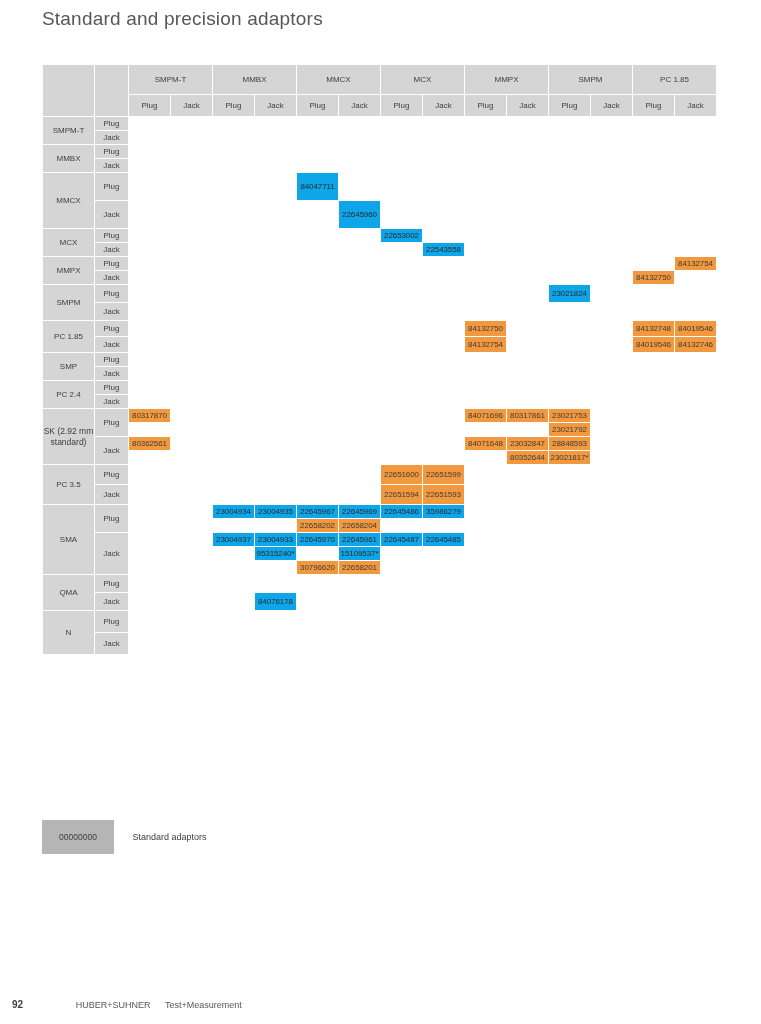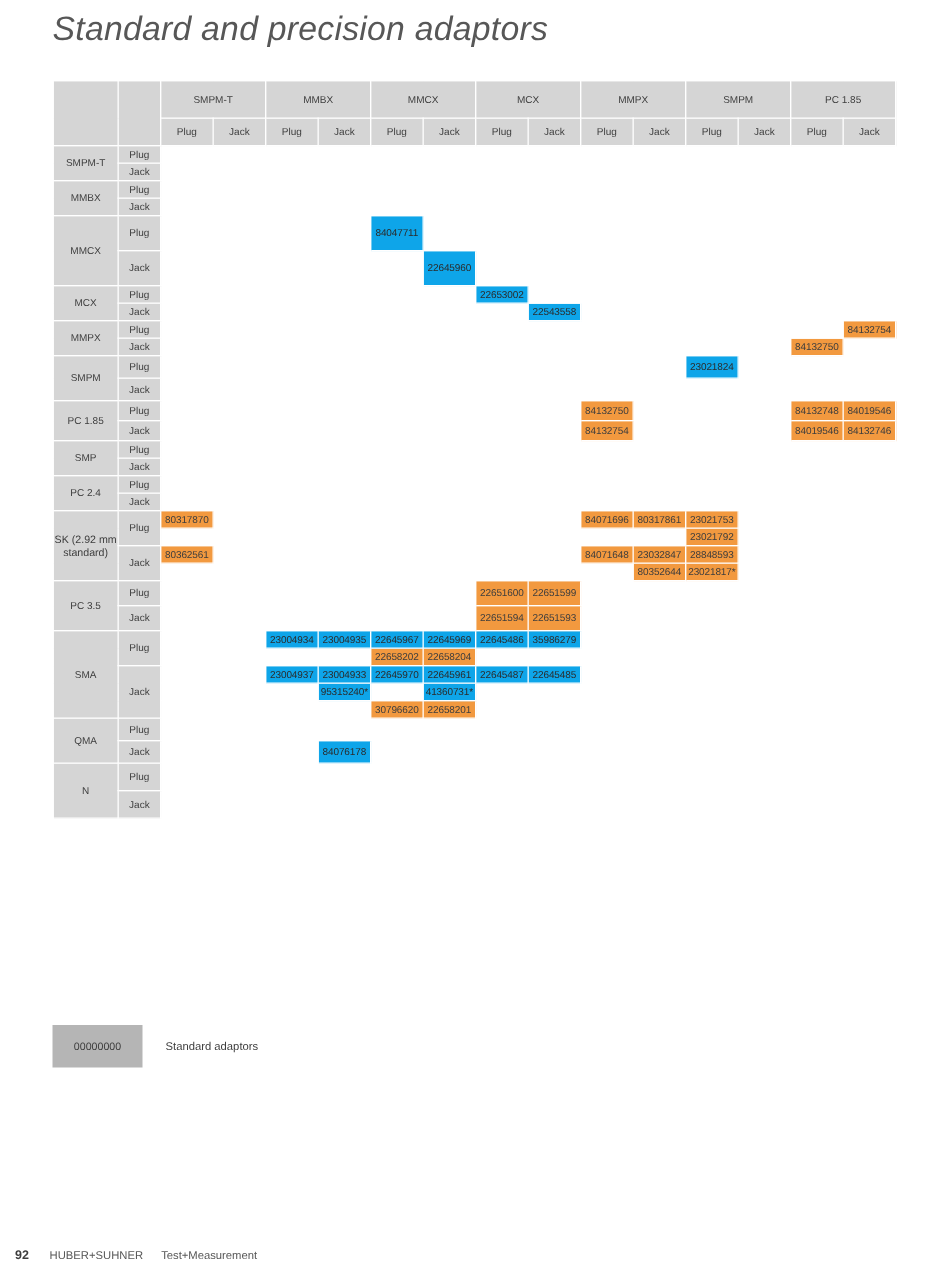--- a/index.html
+++ b/index.html
@@ -11,24 +11,23 @@
     position:relative;
     overflow:hidden;
   }
   .page{position:relative;width:761px;height:1024px;}
 
   h1.title{
     position:absolute;
     left:42px; top:8px;
     margin:0;
     font-weight:400;
-    font-size:27px;
+    font-size:19px;
     color:#575757;
     letter-spacing:0.2px;
-    font-style:italic;
   }
 
   
   .matrix{
     position:absolute;
     left:42px; top:64px;
     border-collapse:collapse;
     table-layout:fixed;
   }
   .matrix td, .matrix th{
@@ -110,21 +109,21 @@
     bottom:14px;
     font-size:9px;
     color:#575757;
   }
   .footer .pageno{
     font-weight:bold;
     font-size:10px;
     color:#3d3d3d;
     margin-right:14px;
   }
-  .footer .brand{margin-right:12px;}
+  .footer .brand{margin-right:12px;margin-left:36px;}
   .footer span{display:inline-block;vertical-align:baseline;}
 </style>
 </head>
 <body>
 
 <div class="page">
 
   <h1 class="title">Standard and precision adaptors</h1>
 
   <table class="matrix">
@@ -638,21 +637,21 @@
           <td class="cell" style="height:14px"></td>
         <td class="cell" style="height:14px"></td>
           <td class="cell" style="height:14px"></td>
       </tr>
       <tr>
         <td class="cell" style="height:14px"></td>
           <td class="cell" style="height:14px"></td>
         <td class="cell" style="height:14px"></td>
         <td class="cell std" style="height:14px">95315240*</td>
         <td class="cell" style="height:14px"></td>
-        <td class="cell std" style="height:14px">41360731*</td>
+        <td class="cell std" style="height:14px">15109537*</td>
         <td class="cell" style="height:14px"></td>
           <td class="cell" style="height:14px"></td>
         <td class="cell" style="height:14px"></td>
           <td class="cell" style="height:14px"></td>
         <td class="cell" style="height:14px"></td>
           <td class="cell" style="height:14px"></td>
         <td class="cell" style="height:14px"></td>
           <td class="cell" style="height:14px"></td>
       </tr>
       <tr>

